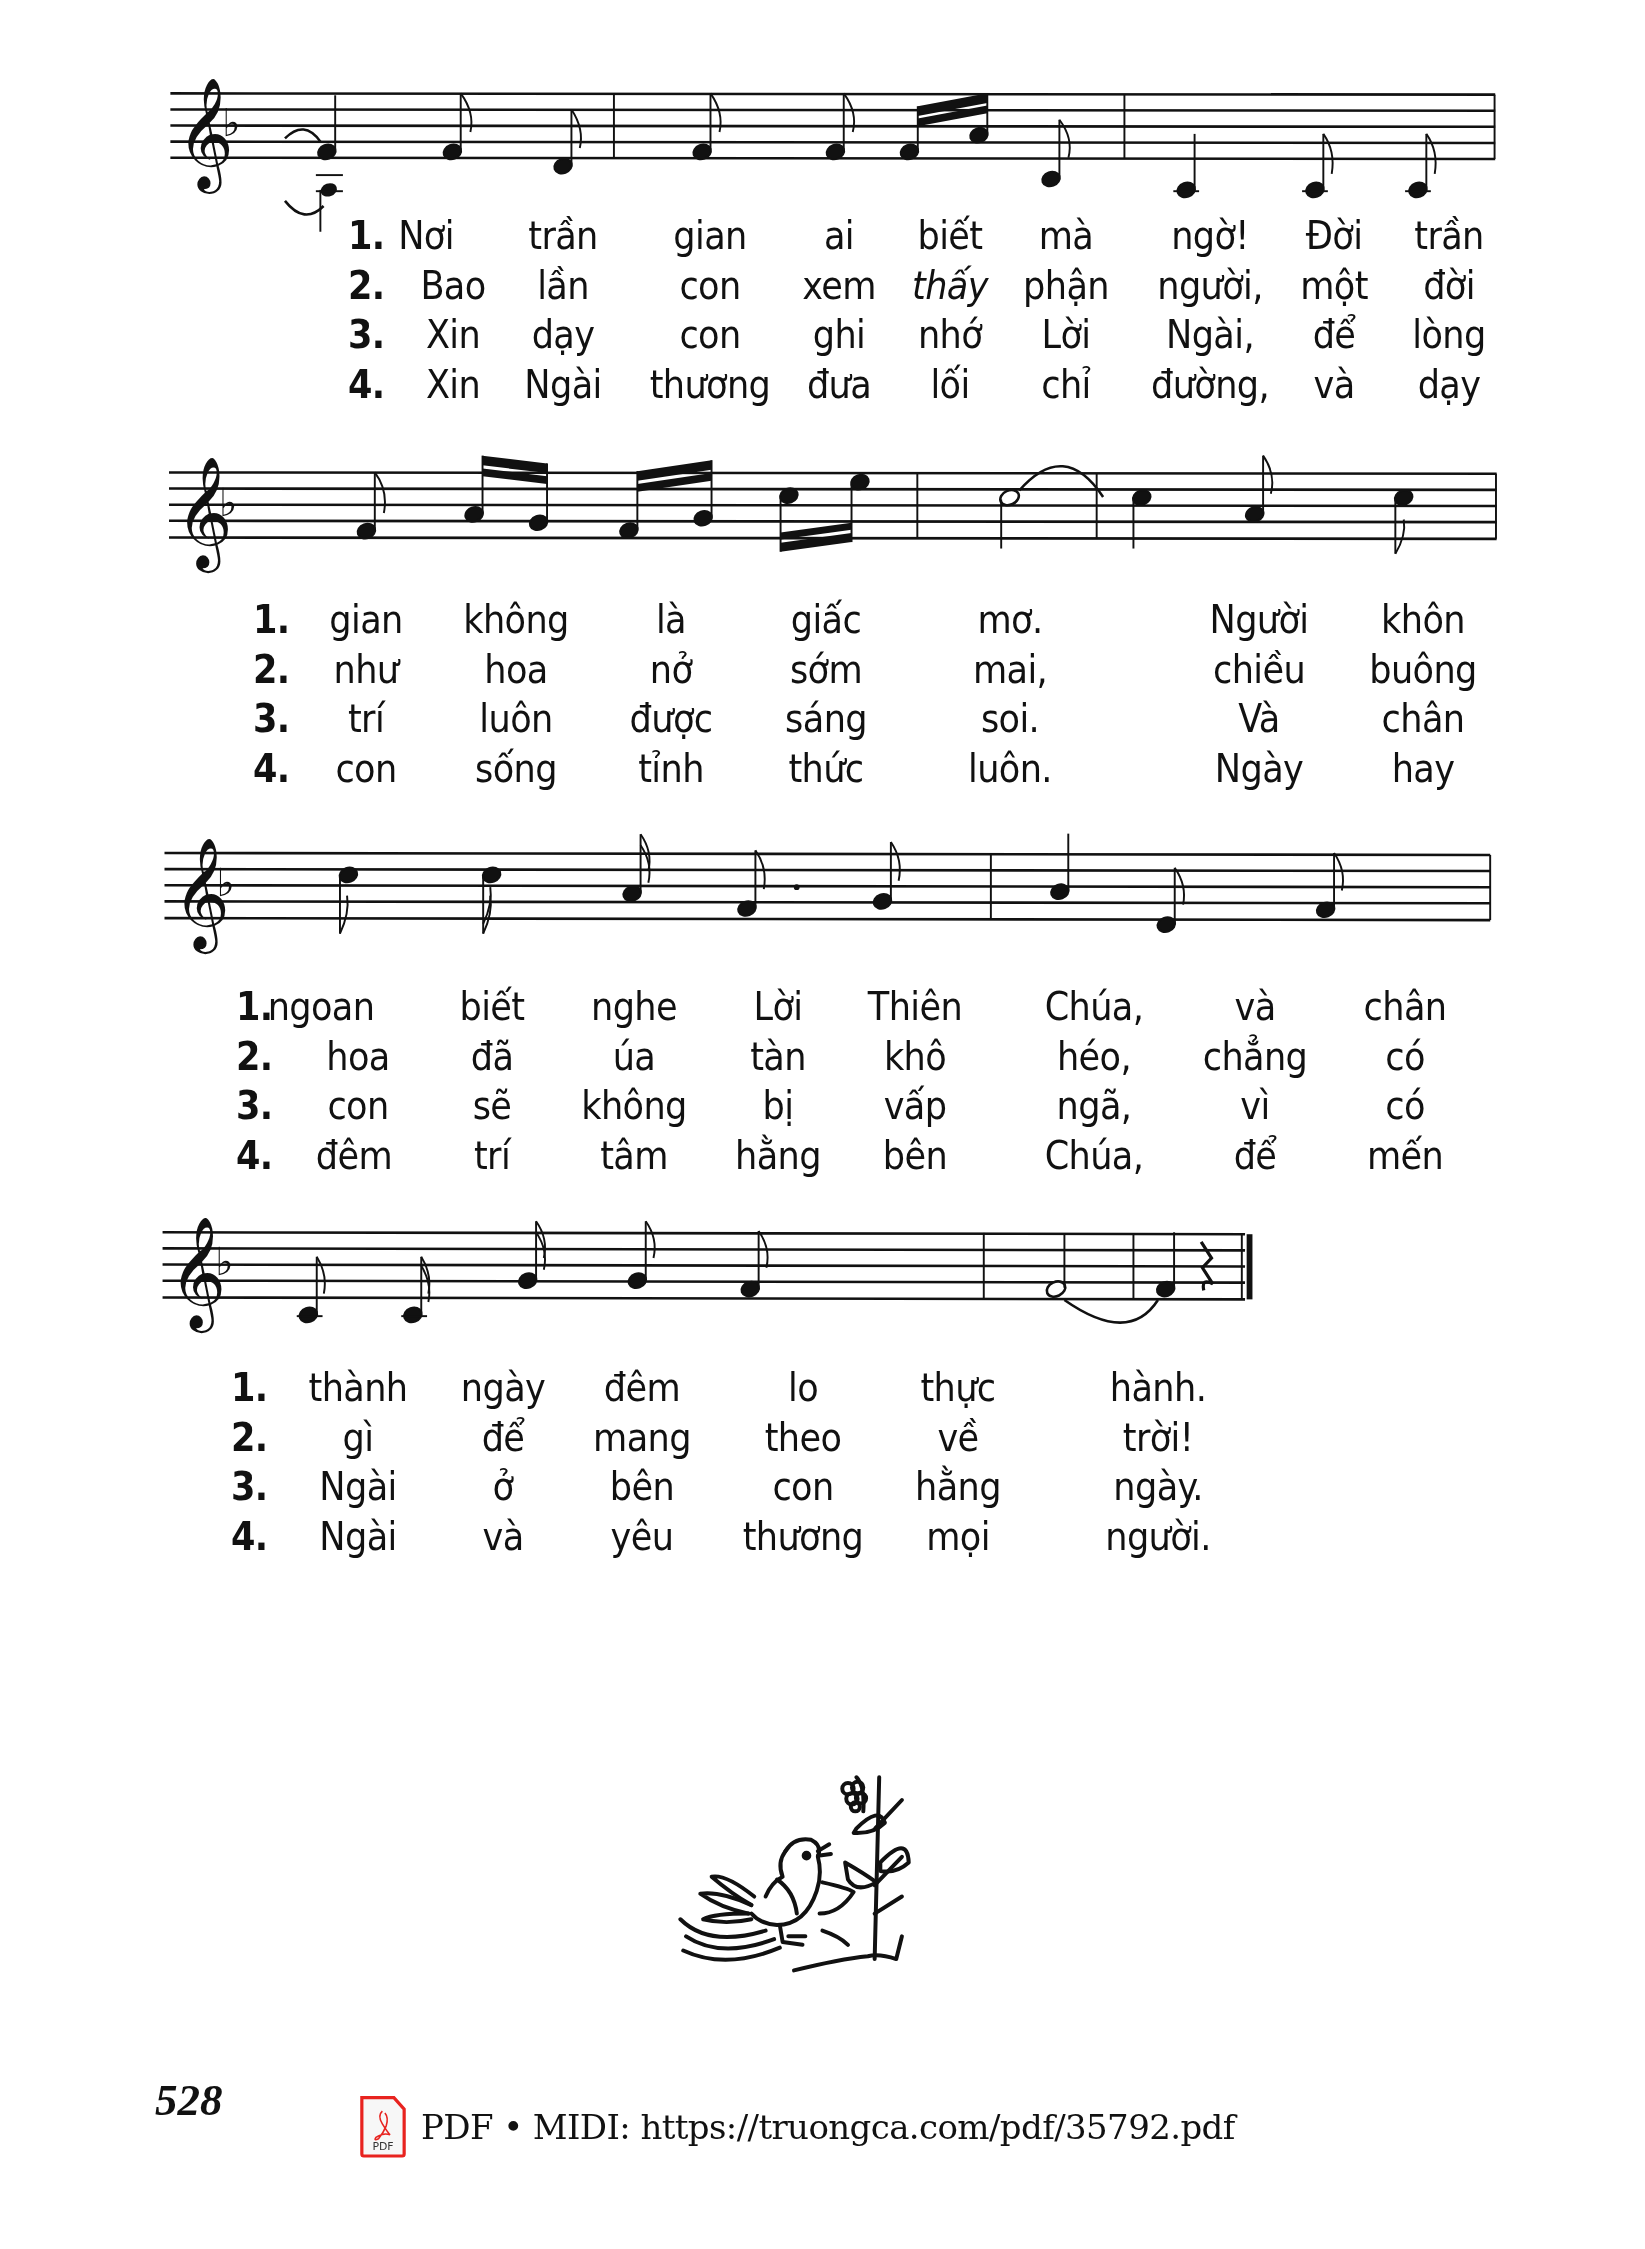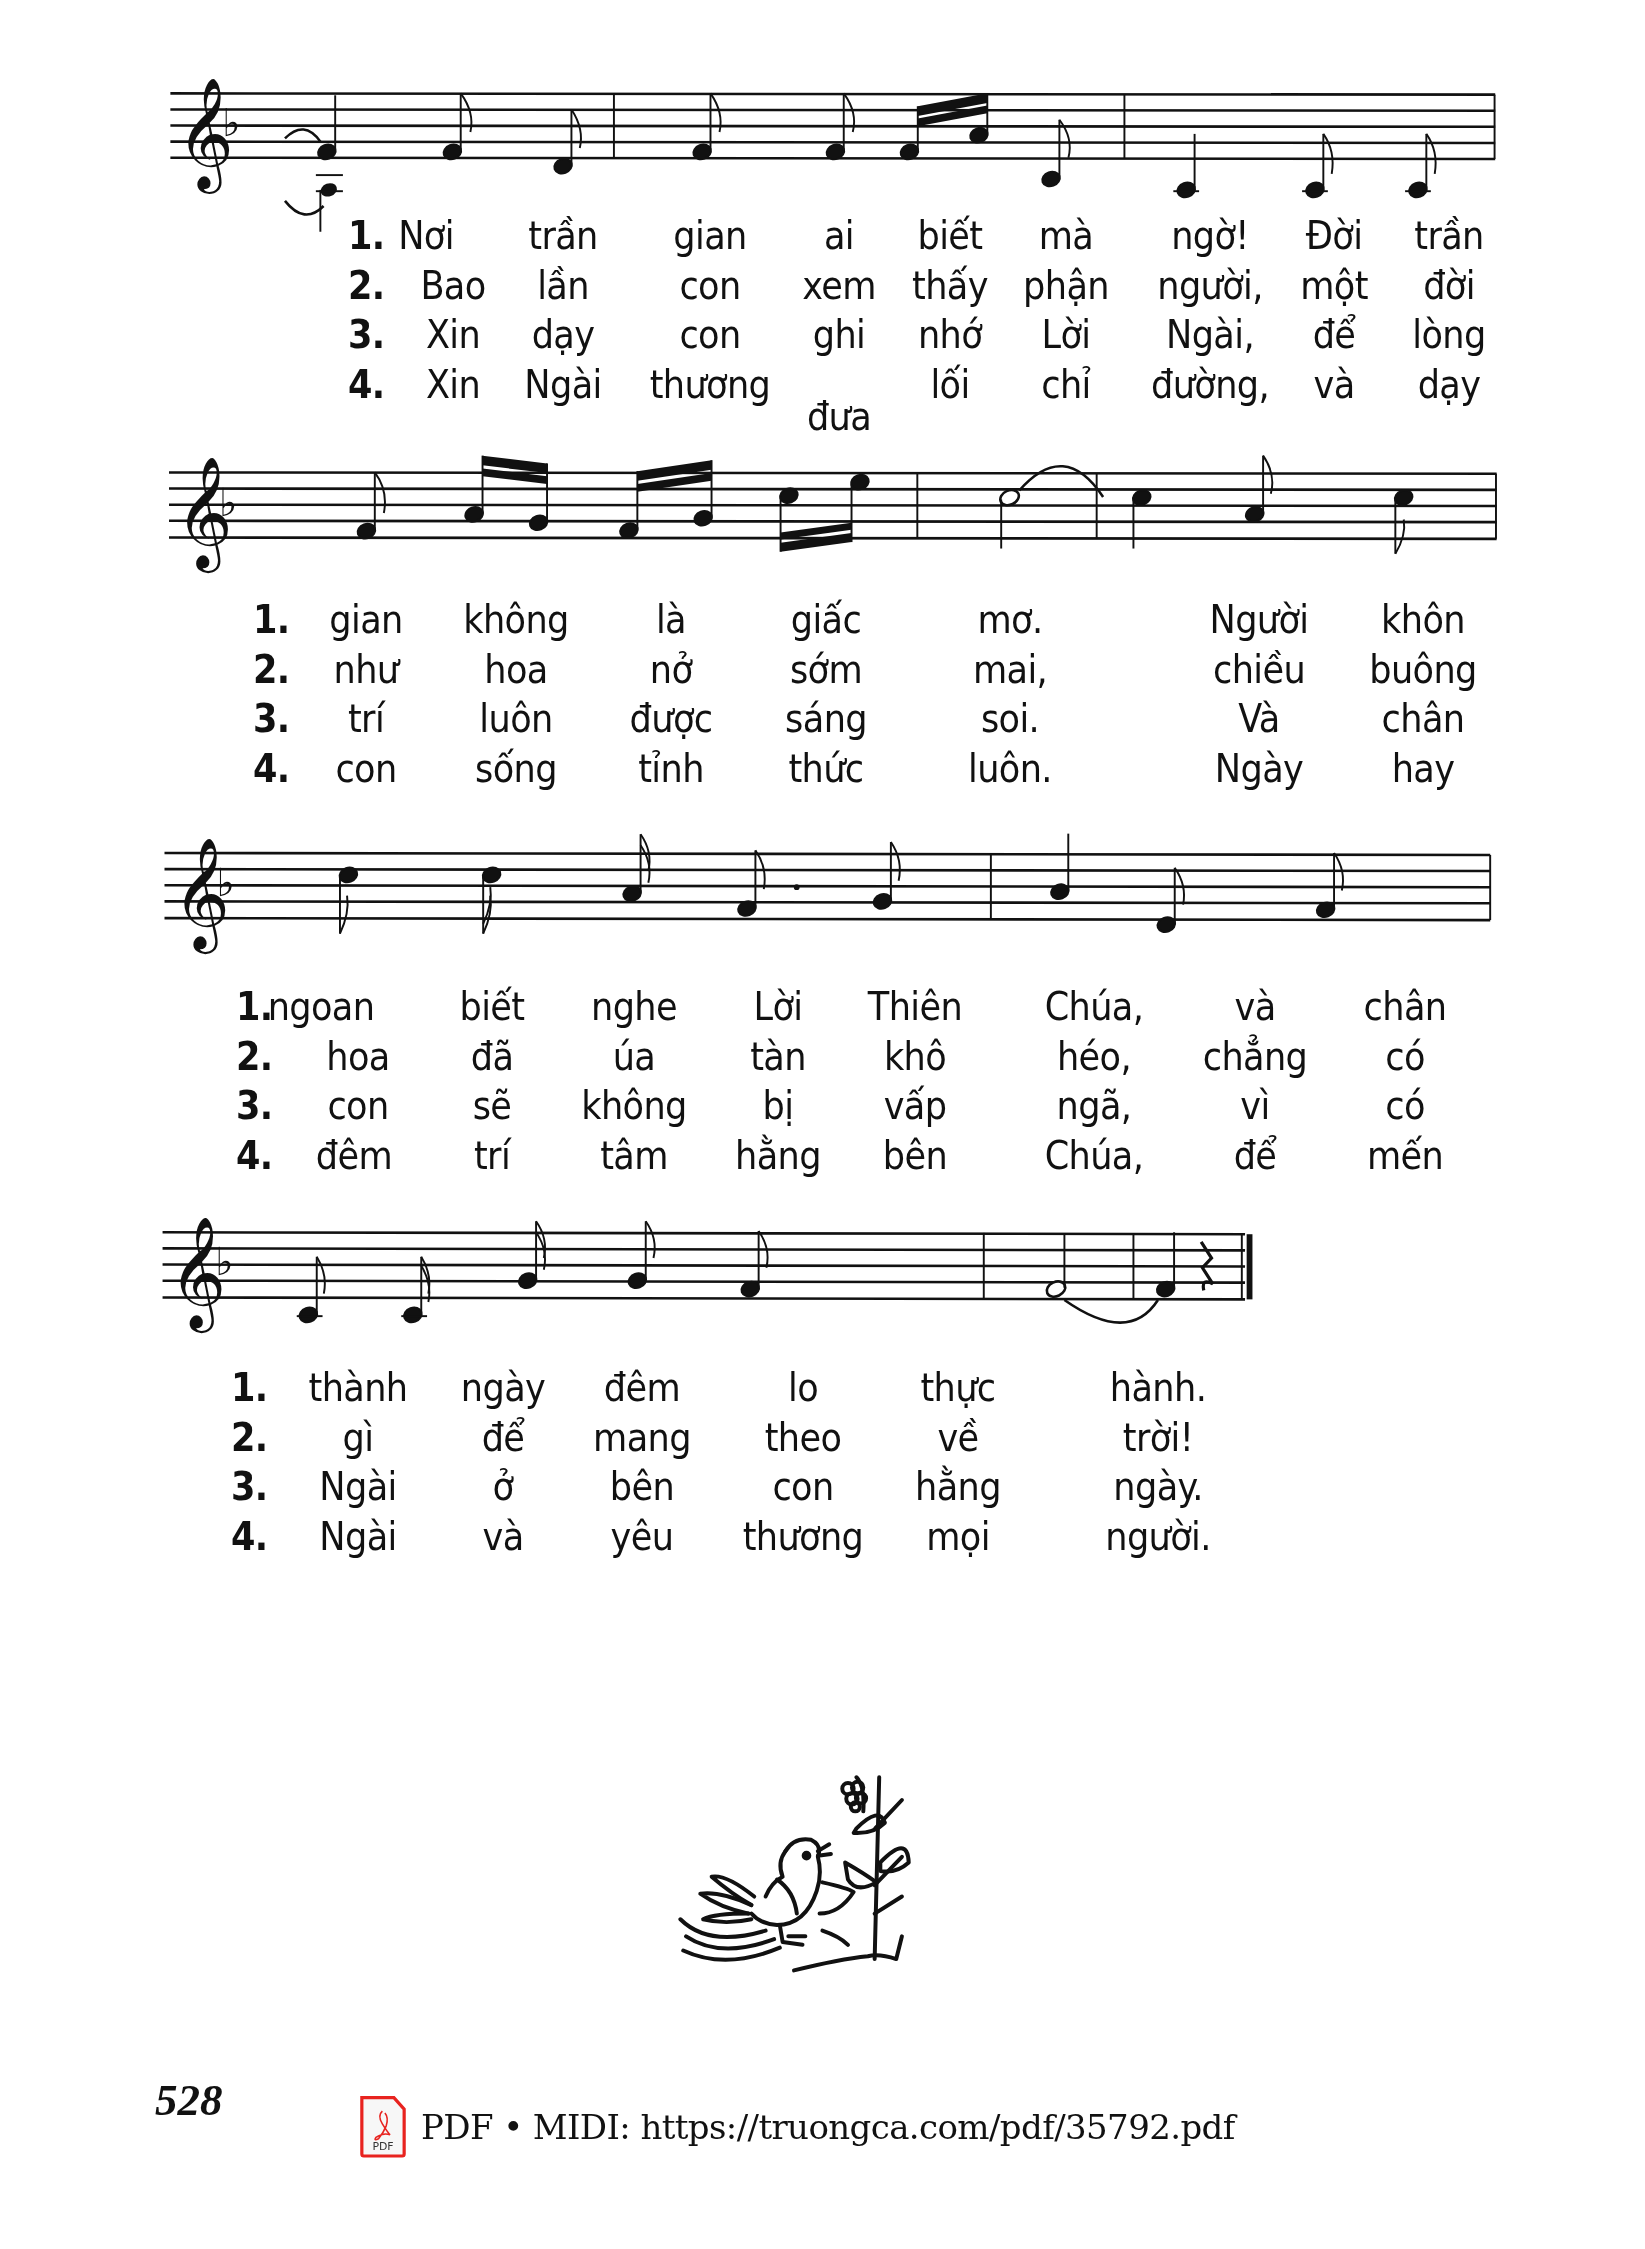--- a/index.html
+++ b/index.html
@@ -97,21 +97,21 @@
       <span style="left:1210px;">ngờ!</span>
       <span style="left:1334px;">Đời</span>
       <span style="left:1449px;">trần</span>
     </div>
     <div class="lyric-row" style="top:50px;">
       <span class="num" style="left:348px;">2.</span>
       <span style="left:453px;">Bao</span>
       <span style="left:563px;">lần</span>
       <span style="left:710px;">con</span>
       <span style="left:839px;">xem</span>
-      <span style="left:950px;">thấy</span>
+      <span style="left:950px;font-style:italic;">thấy</span>
       <span style="left:1066px;">phận</span>
       <span style="left:1210px;">người,</span>
       <span style="left:1334px;">một</span>
       <span style="left:1449px;">đời</span>
     </div>
     <div class="lyric-row" style="top:99px;">
       <span class="num" style="left:348px;">3.</span>
       <span style="left:453px;">Xin</span>
       <span style="left:563px;">dạy</span>
       <span style="left:710px;">con</span>
@@ -120,21 +120,21 @@
       <span style="left:1066px;">Lời</span>
       <span style="left:1210px;">Ngài,</span>
       <span style="left:1334px;">để</span>
       <span style="left:1449px;">lòng</span>
     </div>
     <div class="lyric-row" style="top:149px;">
       <span class="num" style="left:348px;">4.</span>
       <span style="left:453px;">Xin</span>
       <span style="left:563px;">Ngài</span>
       <span style="left:710px;">thương</span>
-      <span style="left:839px;margin-top:32px;">đưa</span>
+      <span style="left:839px;">đưa</span>
       <span style="left:950px;">lối</span>
       <span style="left:1066px;">chỉ</span>
       <span style="left:1210px;">đường,</span>
       <span style="left:1334px;">và</span>
       <span style="left:1449px;">dạy</span>
     </div>
   </div>
 </div>
 
 <div class="system" style="top:0;">

